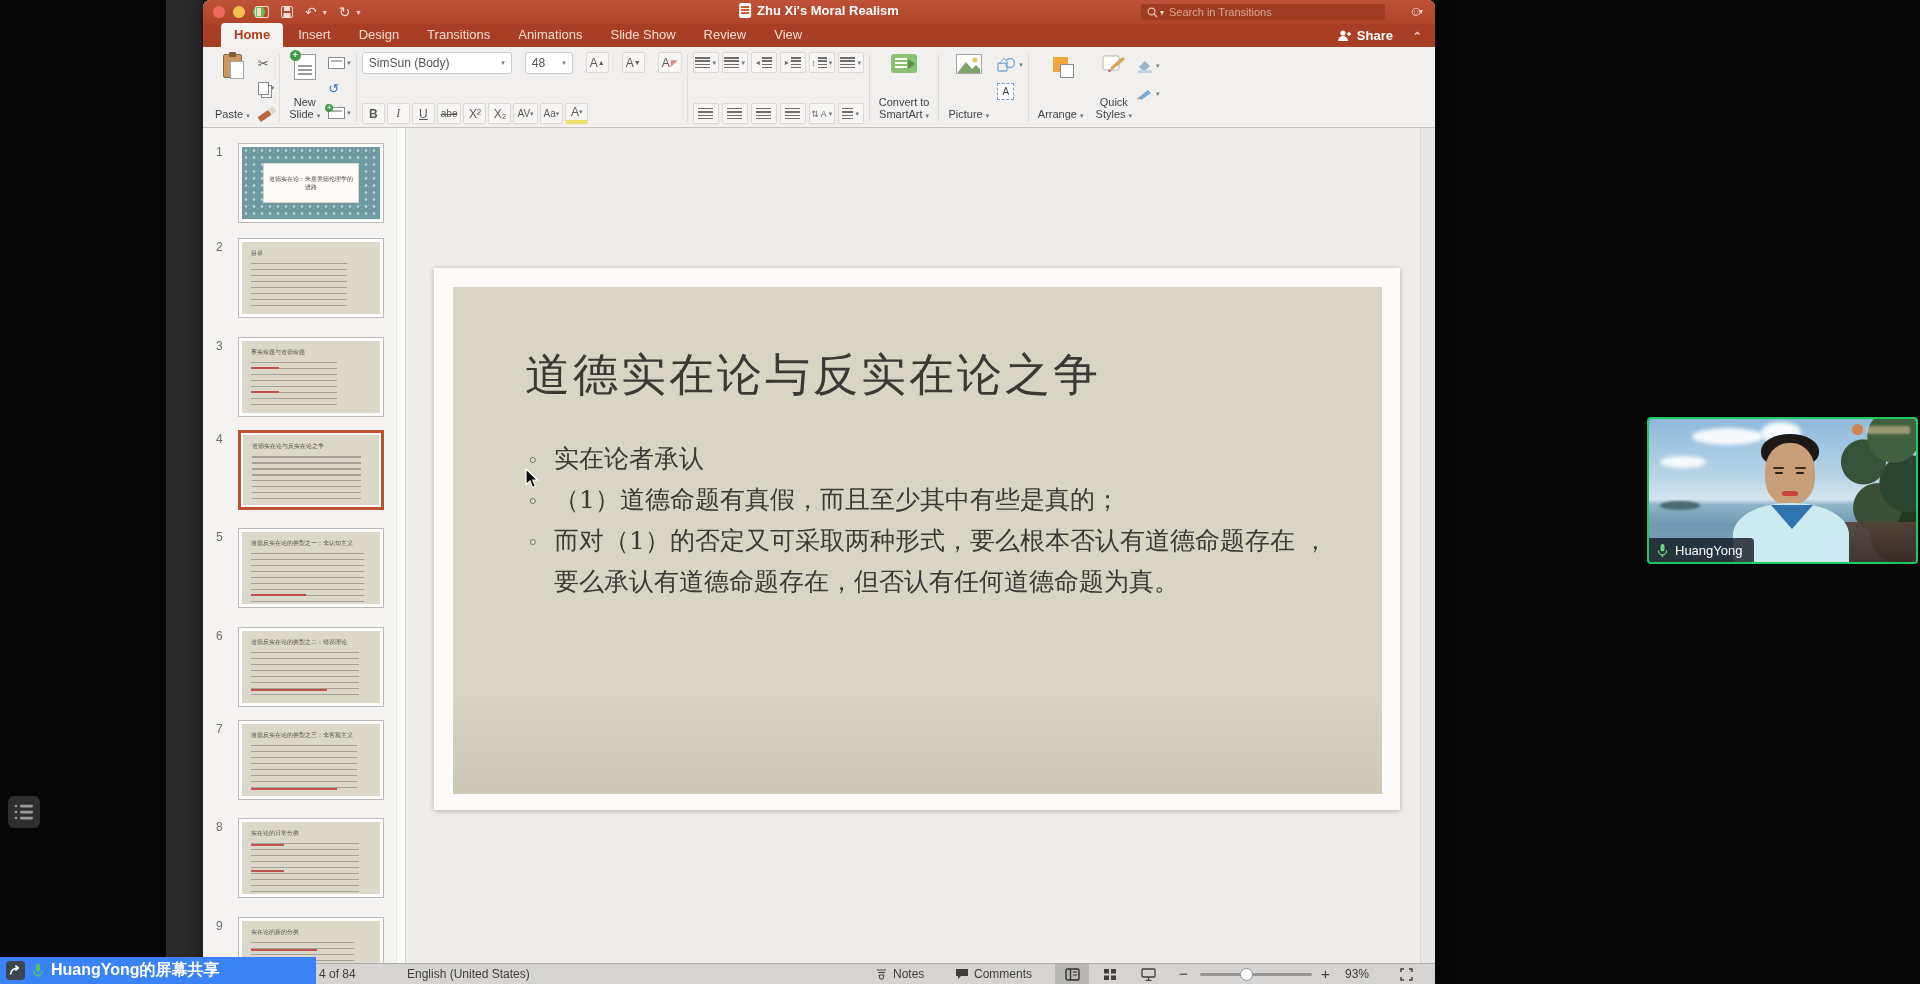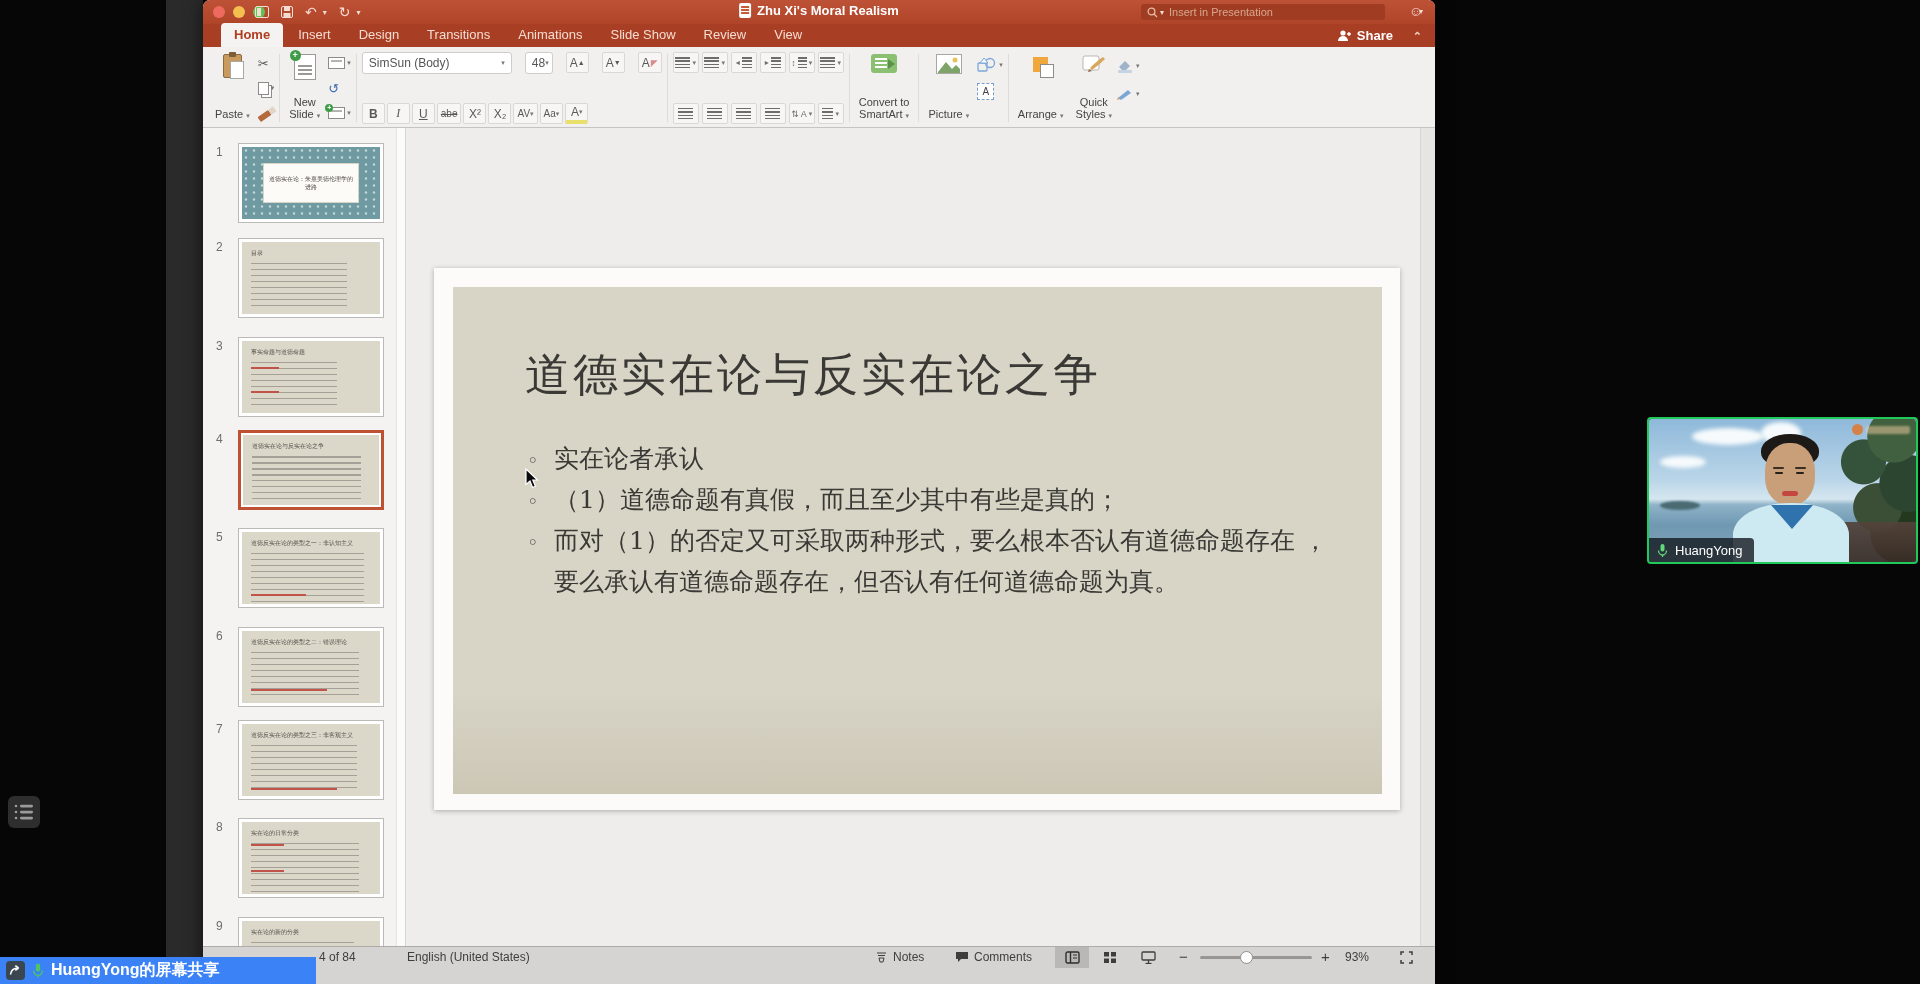--- a/index.html
+++ b/index.html
@@ -73,21 +73,21 @@
 .mini1 .ctr span{font-size:6px;color:#4a4640;font-family:"DejaVu Serif",serif;line-height:8px}
 .canvas{position:absolute;top:128px;bottom:21px;left:204px;right:0;background:#efedeb}
 .canvas-sb{position:absolute;right:0;top:0;bottom:0;width:15px;background:#e7e5e3;border-left:1px solid #d8d6d4}
 .slide-card{position:absolute;left:27px;top:140px;width:966px;height:542px;background:#fcfbf9;box-shadow:0 1px 5px rgba(0,0,0,.28)}
 .slide-inner{position:absolute;left:19px;top:19px;right:18px;bottom:16px;background:linear-gradient(180deg,#d8d4c6 0%,#d8d4c6 80%,#ccc7b5 100%)}
 .slide-title{margin:58px 40px 0 72px;font-family:"DejaVu Serif",serif;font-size:45px;letter-spacing:3px;color:#3a3936;white-space:nowrap}
 .slide-body{margin:34px 36px 0 74px;font-family:"DejaVu Serif",serif;font-size:25px;color:#3a3936;line-height:39px}
 .bline{padding-left:27px;text-indent:-27px}
 .bdot{display:inline-block;width:27px;text-indent:0;font-size:19px;color:#4a4946}
 
-.statusbar{position:absolute;left:0;right:0;bottom:0;height:38px;background:#d6d4d2;border-top:1px solid #aeacaa;font-size:12px;color:#3f3e3c}
+.statusbar{position:absolute;left:0;right:0;bottom:0;height:21px;background:#d6d4d2;border-top:1px solid #aeacaa;font-size:12px;color:#3f3e3c}
 .statusbar .abs{position:absolute;top:3px}
 .viewbtn{position:absolute;top:0;height:21px;width:34px;display:flex;align-items:center;justify-content:center;cursor:pointer}
 .viewbtn.sel{background:#bab8b6}
 .ztrack{position:absolute;top:9px;width:112px;height:3px;background:#989694;border-radius:2px;cursor:pointer}
 .zknob{position:absolute;top:-5px;width:13px;height:13px;background:#fdfdfd;border:1px solid #918f8d;border-radius:50%}
 
 .banner{position:absolute;left:0;top:957px;height:27px;width:316px;background:#3b82f6;display:flex;align-items:center;gap:6px;padding:0 10px 0 6px}
 .banner .btxt{color:#fff;font-size:16px;font-weight:bold;white-space:nowrap}
 .listtoggle{position:absolute;left:8px;top:796px;width:32px;height:32px;background:#2e2e2e;border-radius:6px;display:flex;align-items:center;justify-content:center;cursor:pointer}
 .video{position:absolute;left:1647px;top:417px;width:271px;height:147px;border:2px solid #1fc95a;border-radius:4px;background:#000;overflow:hidden}
@@ -148,21 +148,21 @@
       <div class="tb-title">
         <span class="doc-icon"></span>
         <span>Zhu Xi's Moral Realism</span>
       </div>
       <div class="searchbox">
         <svg width="11" height="11" viewBox="0 0 11 11">
             <circle cx="4.5" cy="4.5" r="3.4" fill="none" stroke="#e6bca8" stroke-width="1.3"></circle>
             <line x1="7" y1="7" x2="10" y2="10" stroke="#e6bca8" stroke-width="1.3"></line>
           </svg>
         <span class="caret" style="margin-left:-3px">▾</span>
-        <span class="ph">Insert in Presentation</span>
+        <span class="ph">Search in Transitions</span>
       </div>
       <div class="smiley">
           <span>☺</span>
           <span class="caret">▾</span>
         </div>
     </div>
 
     <div class="tabbar">
       <div class="tabs">
         <div class="tab active">Home</div>
@@ -228,21 +228,21 @@
             </div>
         </div>
       </div>
       <div class="sep"></div>
       <div class="grp" style="flex-direction:column;justify-content:space-between">
         <div style="display:flex;gap:13px">
           <div class="fbox" style="width:150px">
               <span>SimSun (Body)</span>
               <span class="dd">▾</span>
             </div>
-          <div class="fbox" style="width:28px">
+          <div class="fbox" style="width:48px">
               <span>48</span>
               <span class="dd">▾</span>
             </div>
           <div class="fmt">A<span style="font-size:7px;vertical-align:4px">▲</span></div>
           <div class="fmt">A<span style="font-size:7px;vertical-align:4px">▼</span></div>
           <div class="fmt">A<span style="color:#d98b8b;font-size:9px;margin-left:1px">◤</span></div>
         </div>
         <div style="display:flex;gap:2px">
           <div class="fmt" style="font-weight:bold">B</div>
           <div class="fmt" style="font-style:italic;font-family:'Liberation Serif',serif">I</div>

